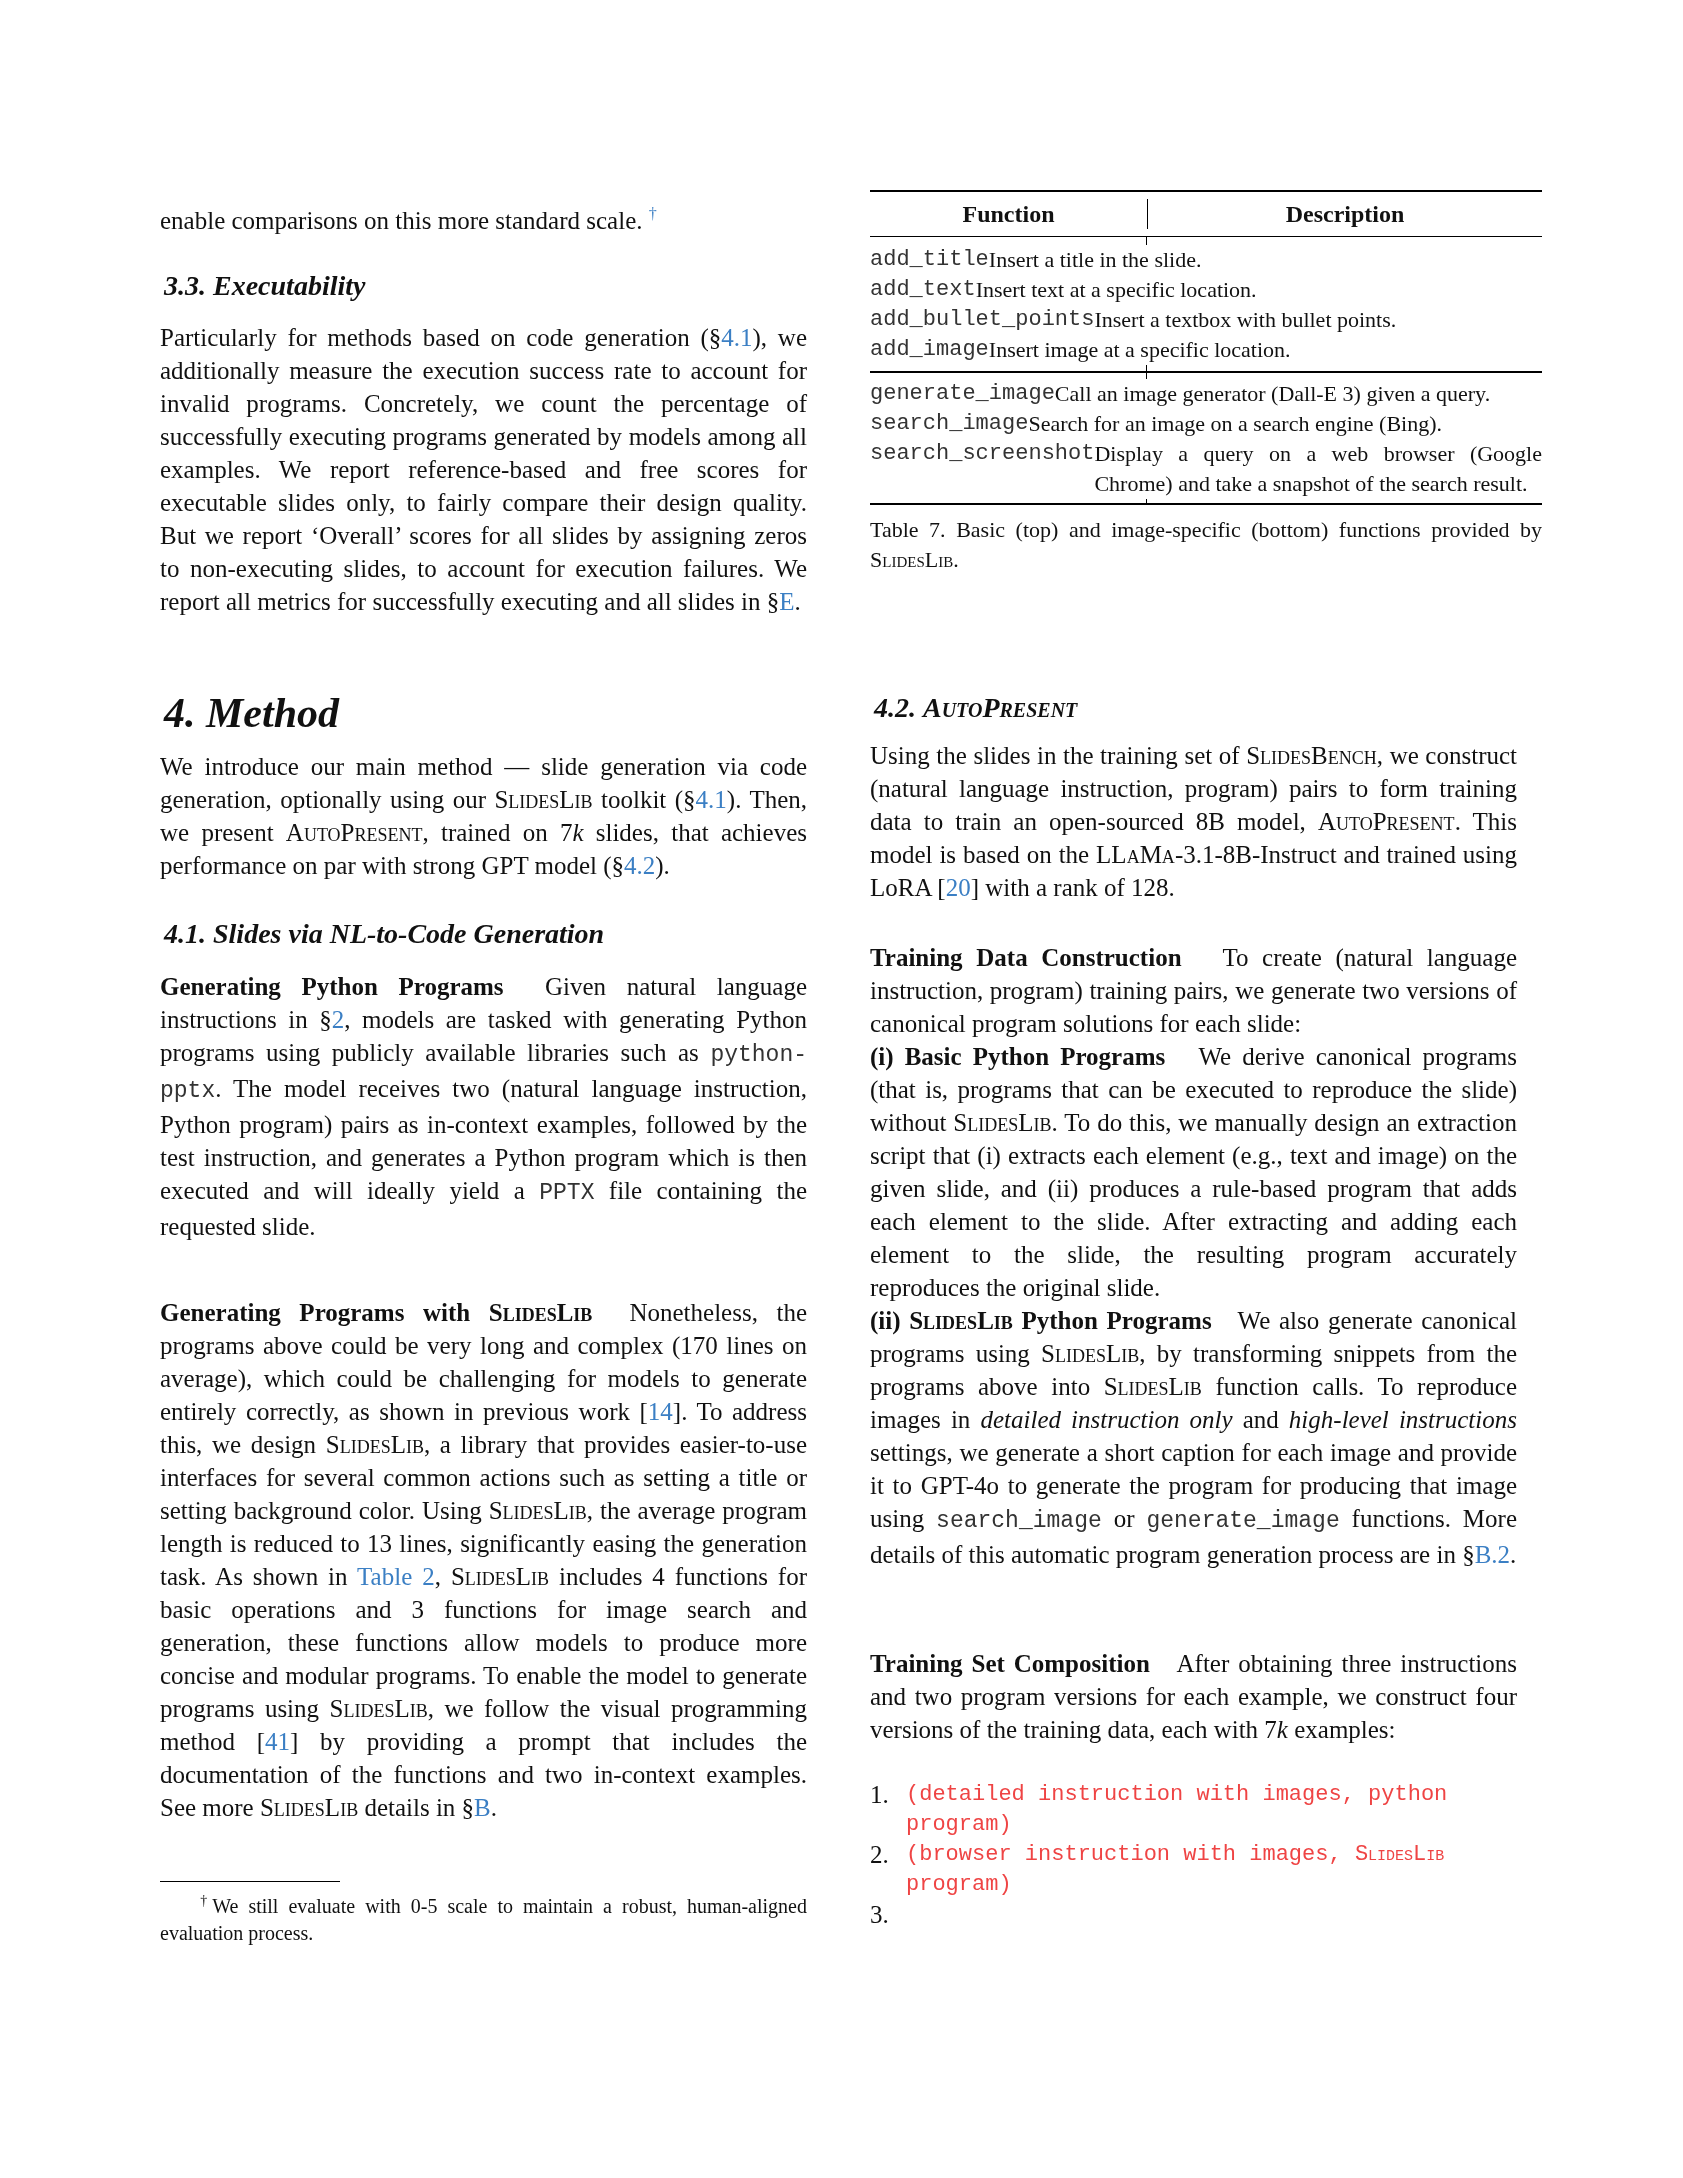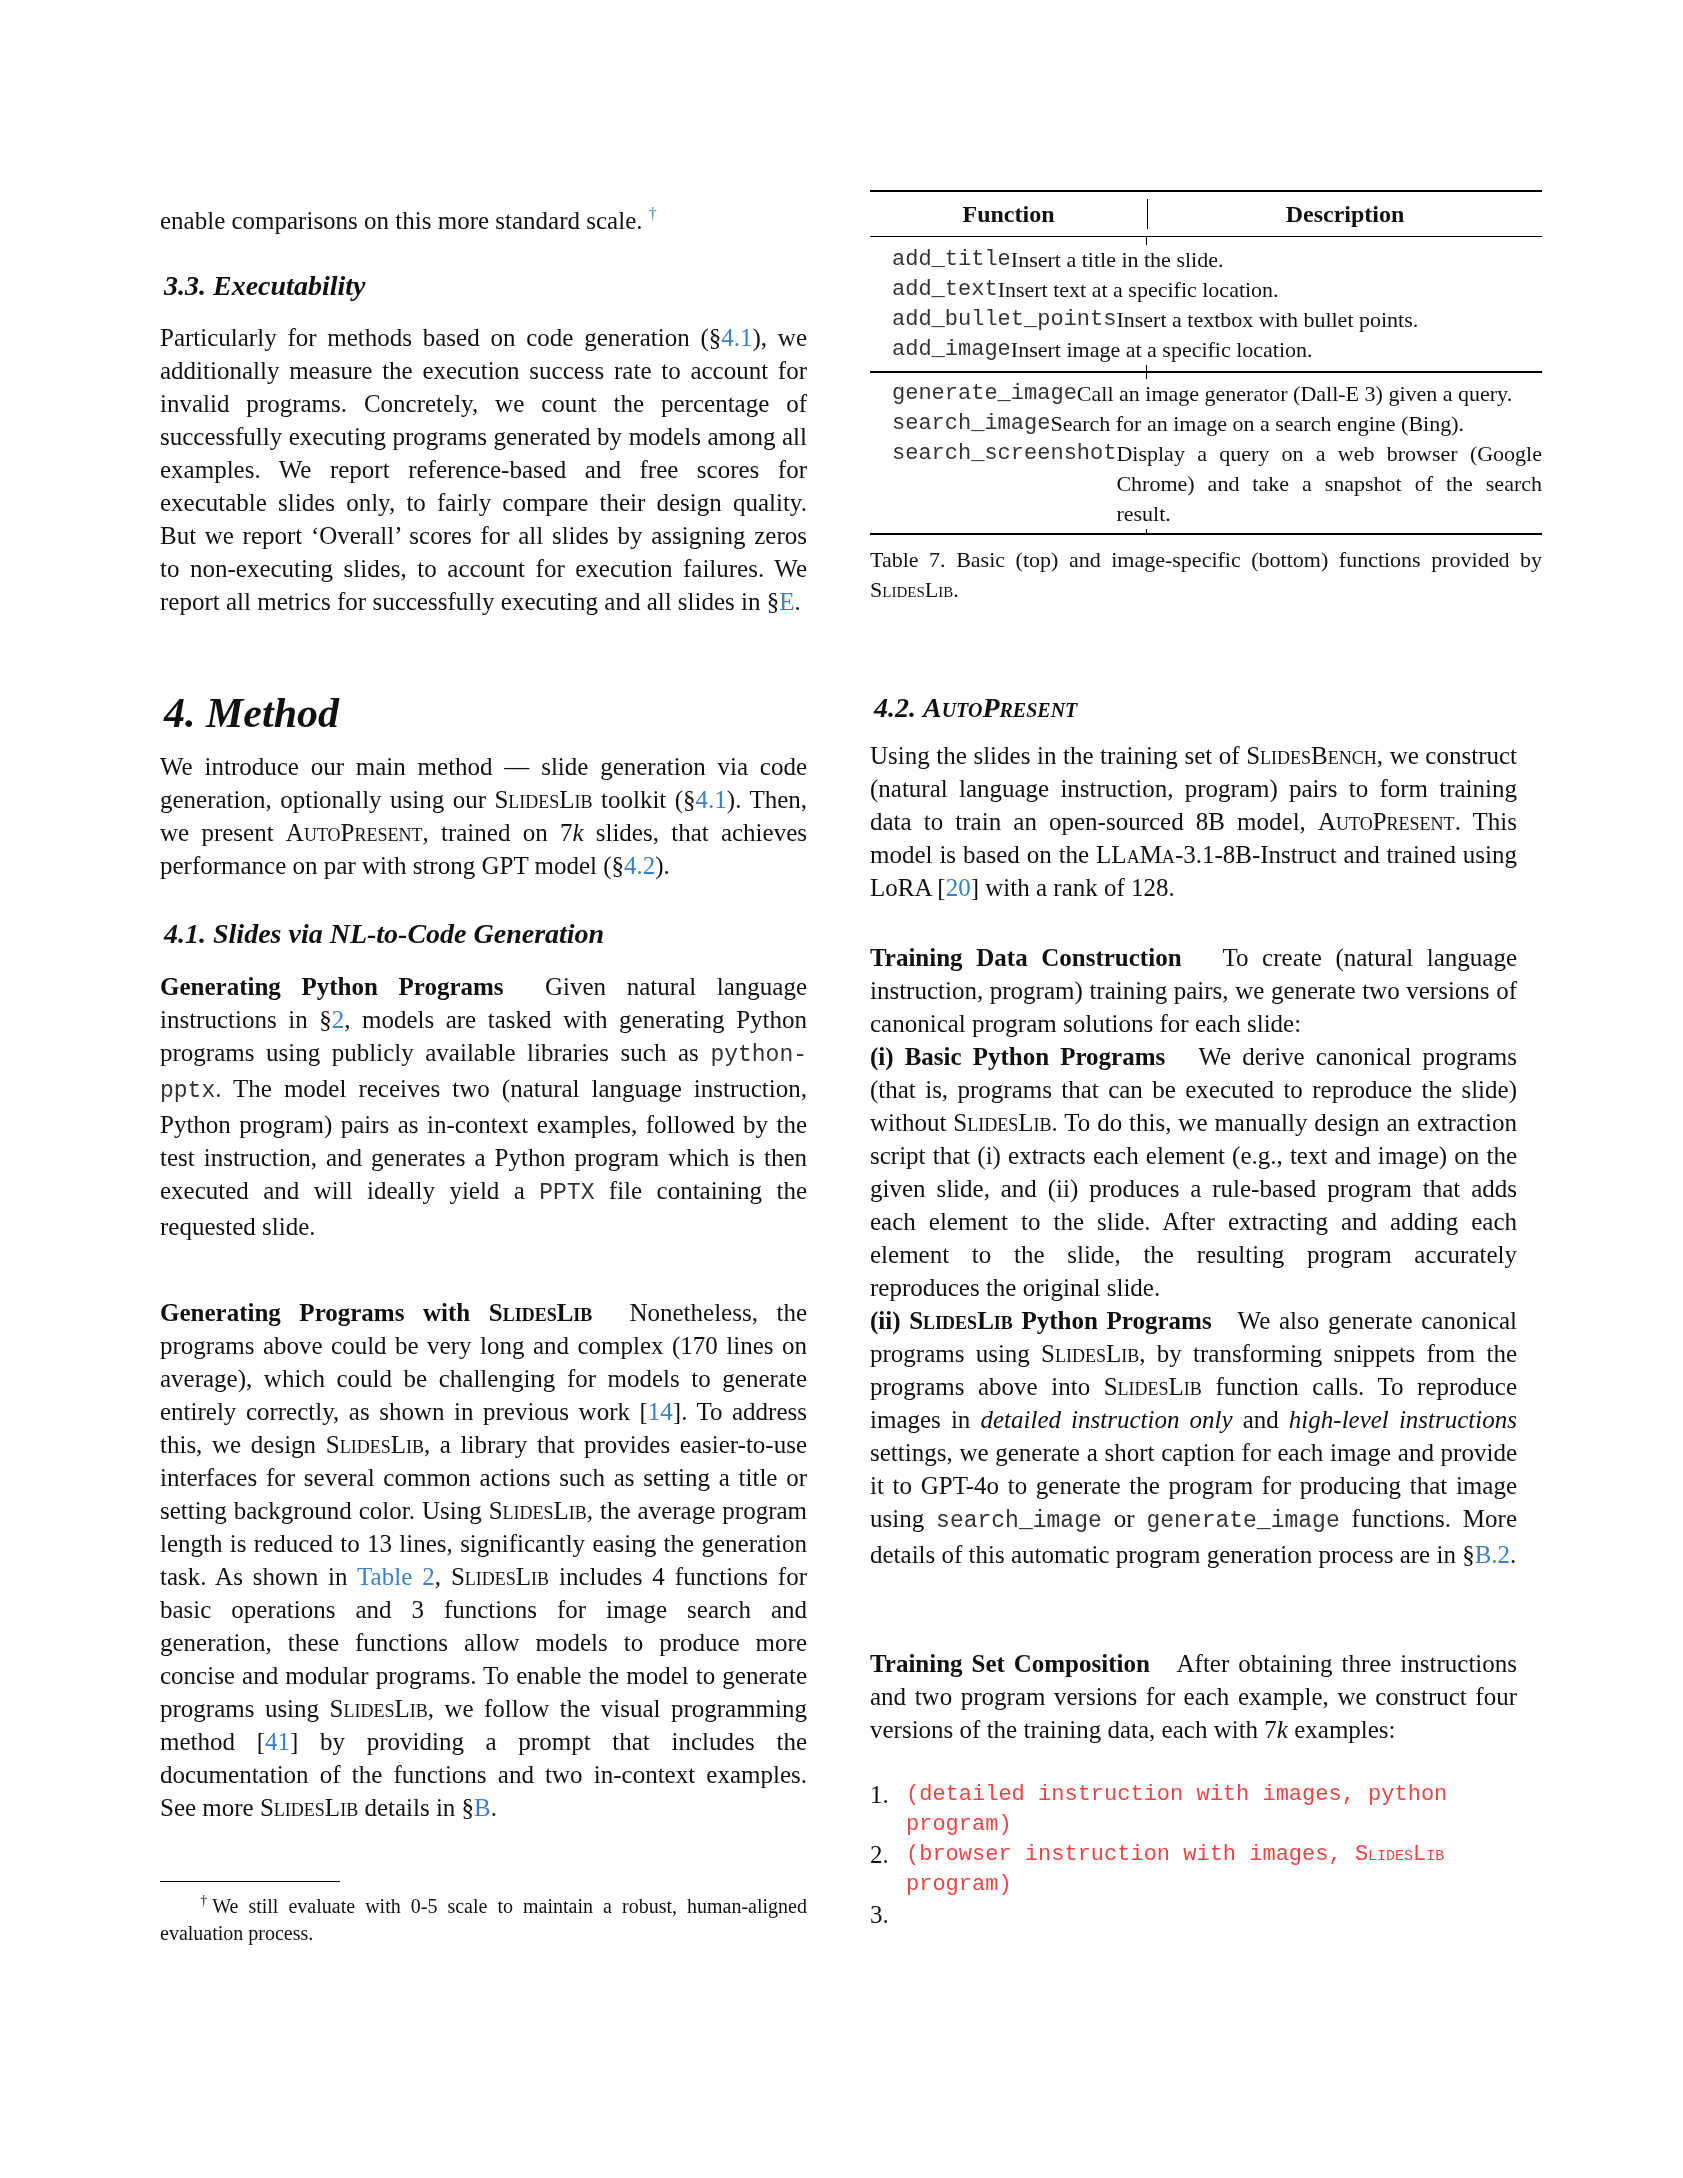--- a/index.html
+++ b/index.html
@@ -27,21 +27,21 @@
 
   .abs { position: absolute; left: 0; width: 100%; }
 
   
   .tbl { position: absolute; left: 0; width: 672px; top: 190px; }
   .rule-thick { height: 2px; background: #000; }
   .rule-thin { height: 1.4px; background: #000; }
   .tbl-head { display: flex; height: 44px; align-items: center; }
   .tbl-head .c1 { width: 277px; text-align: center; font-weight: bold; font-size: 24px; border-right: 1.2px solid #000; height: 30px; line-height: 30px;}
   .tbl-head .c2 { flex: 1; text-align: center; font-weight: bold; font-size: 24px; }
-  .tbl-row { display: flex; margin-left: 22px; }
+  .tbl-row { display: flex; }
   .tbl-row .c1 { font-family: "Liberation Mono", "DejaVu Sans Mono", monospace; font-size: 22px; color: #333; line-height: 30px; }
   .tbl-row .c2 { font-size: 22px; line-height: 30px; text-align: justify; }
   .caption { font-size: 22px; line-height: 30px; text-align: justify; }
 
   .footnote-rule { position: absolute; left: 0; width: 180px; height: 1.4px; background: #000; top: 1881px; }
   .footnote { position: absolute; left: 0; top: 1887px; width: 647px; font-size: 20px; line-height: 27px; text-align: justify; }
   sup { font-size: 14px; }
   .dagger-link { color: #3b7fc4; font-size: 16px; vertical-align: 10px; }
 
   ol.code-list { margin: 0; padding: 0; list-style: none; }

